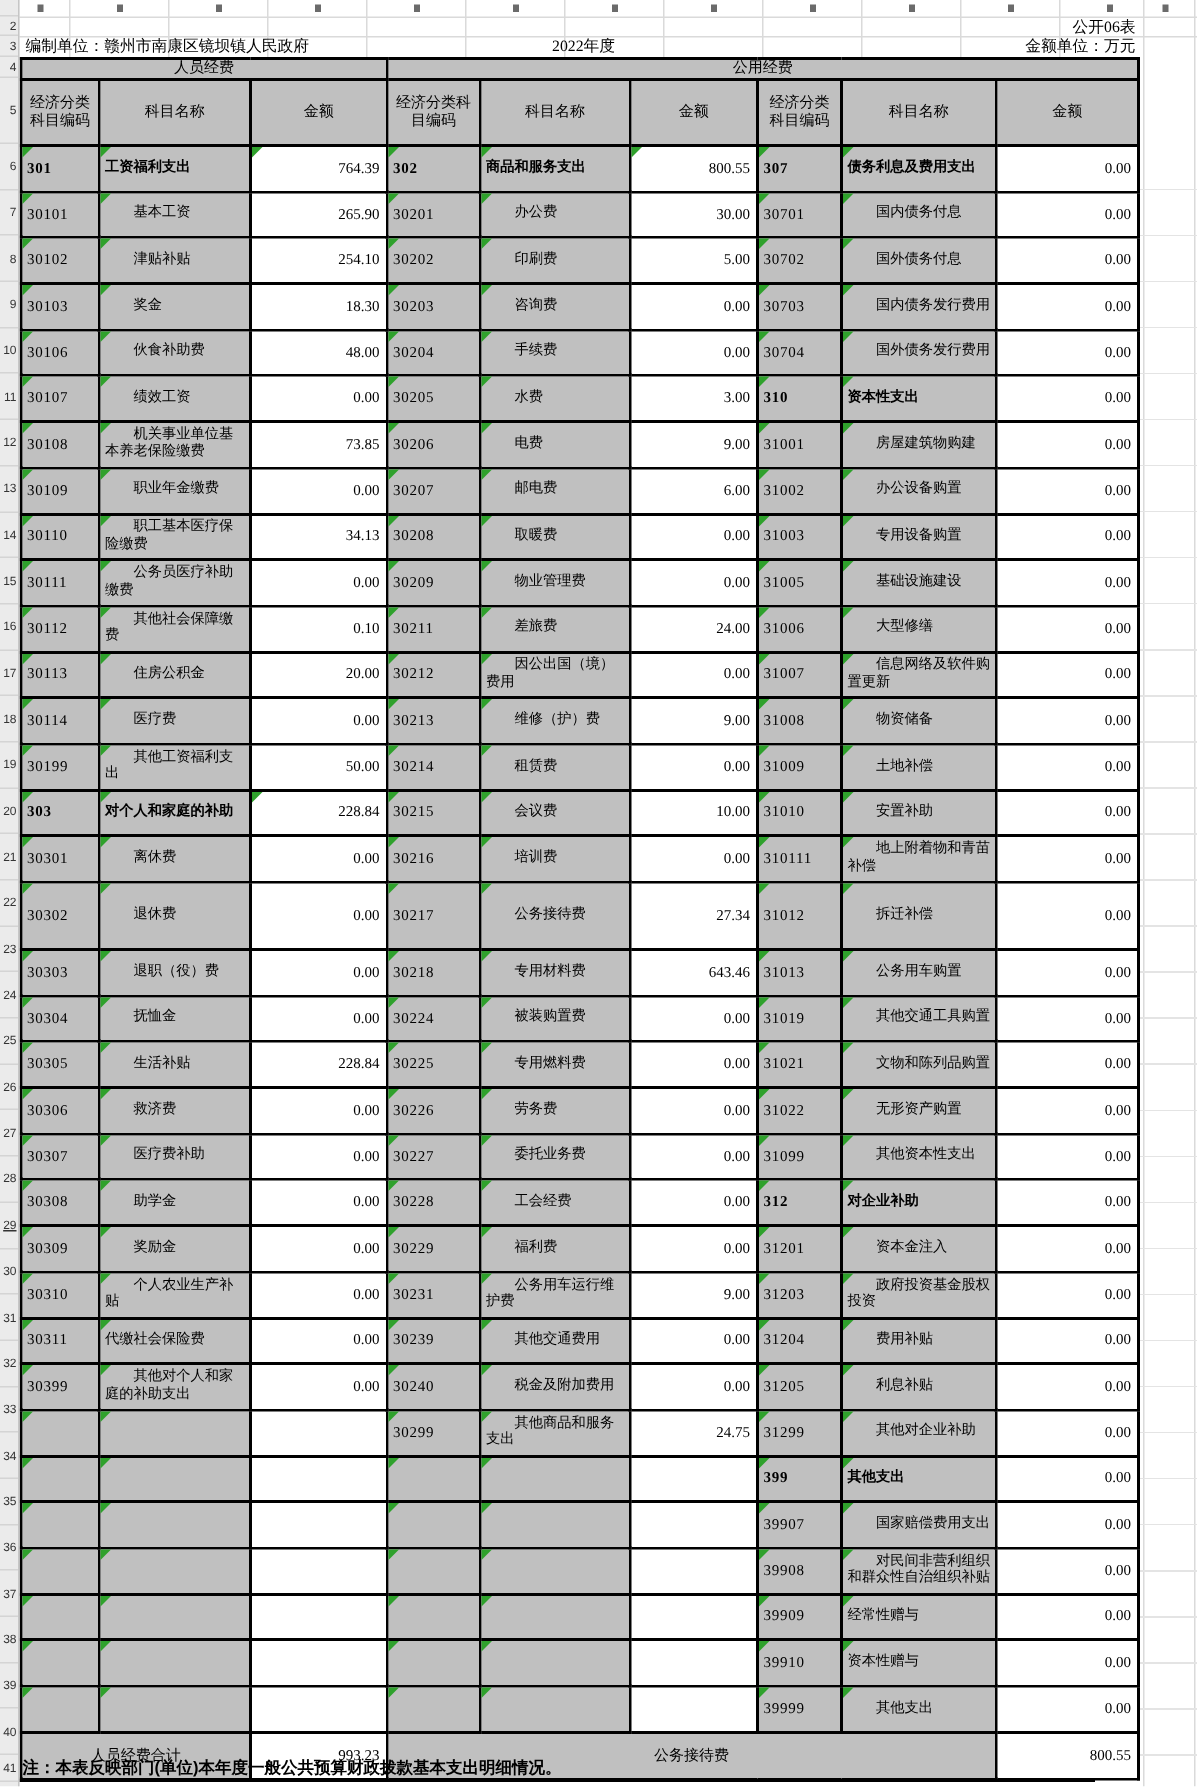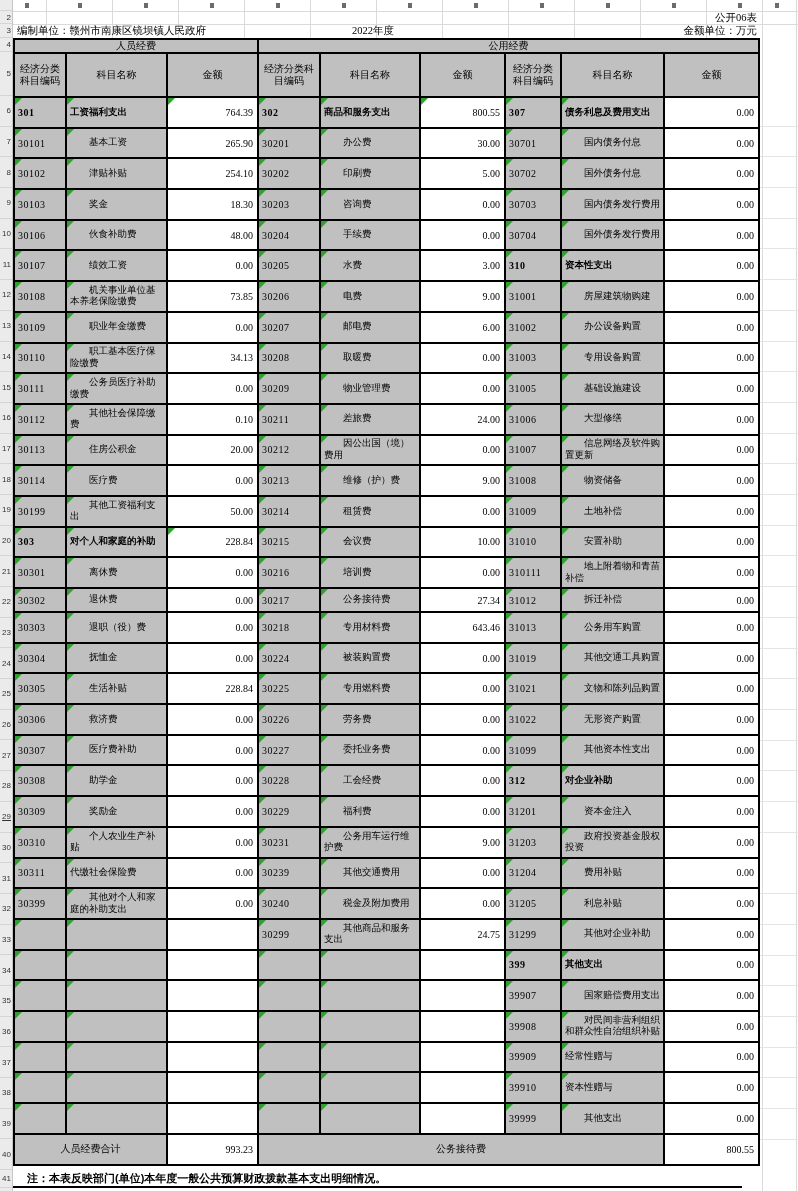--- a/index.html
+++ b/index.html
@@ -38,21 +38,21 @@
   td.a{background:#fff;text-align:right;font-size:10px;padding-right:4px}
   .bold{font-weight:bold;font-size:10px}
   tfoot td{height:31px;font-size:10px}
   tfoot td.lbl{background:#c0c0c0;text-align:center}
 
   
   .t{position:absolute;left:0;top:0;width:0;height:0;
      border-top:7px solid #2fa12c;border-right:7px solid transparent}
 
   
-  #note{position:absolute;left:12px;top:1171px;width:730px;height:17px;z-index:3;
+  #note{position:absolute;left:0;top:1171px;width:730px;height:17px;z-index:3;
         border-bottom:2px solid #000;display:flex;align-items:center;
         font:bold 11px "Liberation Sans",sans-serif;color:#000;padding-left:15px;box-sizing:border-box}
 </style>
 </head>
 <body>
 
 <div id="topstrip">
     <div class="dash" style="left: 25px;"></div>
     <div class="dash" style="left: 78px;"></div>
     <div class="dash" style="left: 144px;"></div>
@@ -124,21 +124,21 @@
     <div class="gn" style="height: 30.7px;">35</div>
     <div class="gn" style="height: 30.7px;">36</div>
     <div class="gn" style="height: 30.7px;">37</div>
     <div class="gn" style="height: 30.7px;">38</div>
     <div class="gn" style="height: 30.7px;">39</div>
     <div class="gn" style="height: 31px;">40</div>
     <div class="gn" style="height: 18px;">41</div>
   </div>
 
 <div class="metaTxt" style="left:17px;top:24px">编制单位：赣州市南康区镜坝镇人民政府</div>
-<div class="metaTxt" style="left:352px;top:24px">2022年度</div>
+<div class="metaTxt" style="left:368px;top:24px">2022年度</div>
 <div class="metaTxt" style="right:41px;top:11px;text-align:right">公开06表</div>
 <div class="metaTxt" style="right:41px;top:24px;text-align:right">金额单位：万元</div>
 
 <table>
   <colgroup>
     <col style="width:52px">
       <col style="width:101px">
       <col style="width:91px">
     <col style="width:62px">
       <col style="width:100px">
@@ -334,21 +334,21 @@
         <td class="c g">30301<b class="t"></b></td>
         <td class="n g ind">离休费<b class="t"></b></td>
         <td class="a">0.00</td>
         <td class="c g">30216<b class="t"></b></td>
         <td class="n g ind">培训费<b class="t"></b></td>
         <td class="a">0.00</td>
         <td class="c g">310111<b class="t"></b></td>
         <td class="n g ind">地上附着物和青苗补偿<b class="t"></b></td>
         <td class="a">0.00</td>
       </tr>
-      <tr style="height: 24px;">
+      <tr style="height: 45px;">
         <td class="c g">30302<b class="t"></b></td>
         <td class="n g ind">退休费<b class="t"></b></td>
         <td class="a">0.00</td>
         <td class="c g">30217<b class="t"></b></td>
         <td class="n g ind">公务接待费<b class="t"></b></td>
         <td class="a">27.34</td>
         <td class="c g">31012<b class="t"></b></td>
         <td class="n g ind">拆迁补偿<b class="t"></b></td>
         <td class="a">0.00</td>
       </tr>

